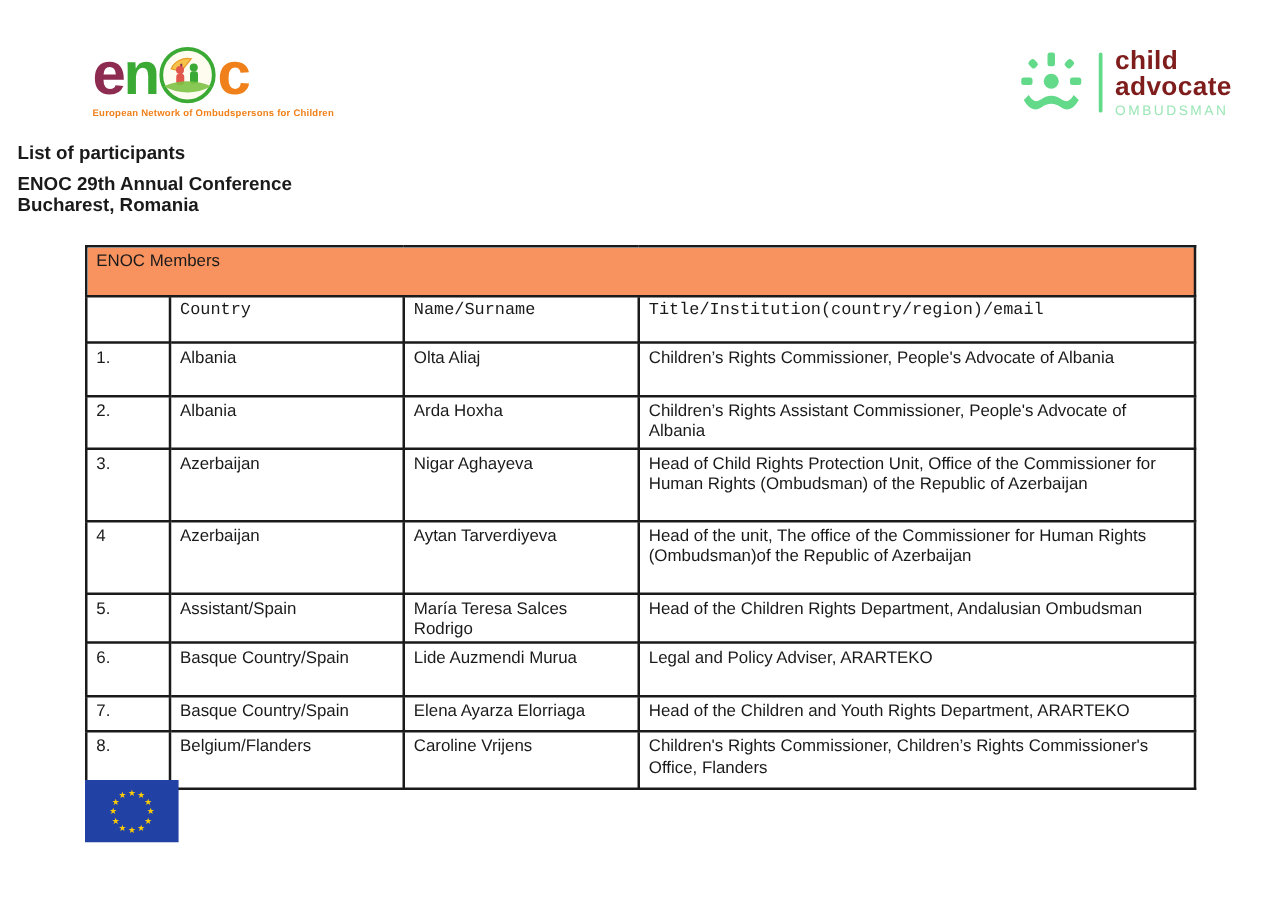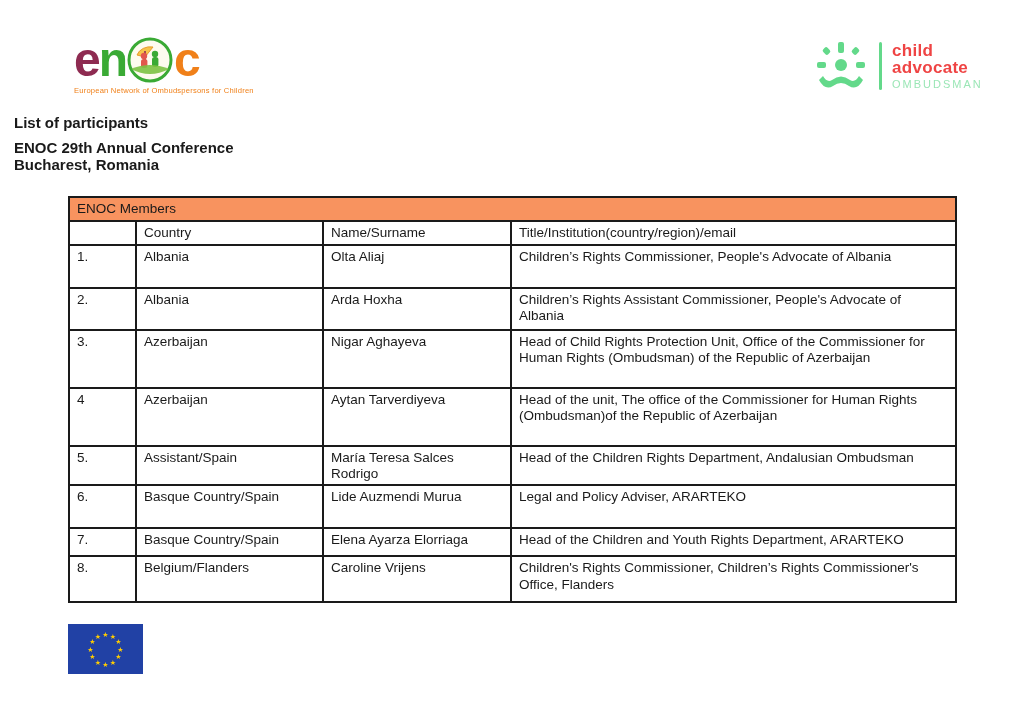--- a/index.html
+++ b/index.html
@@ -16,31 +16,31 @@
 
   
   .enoc-logo { position:absolute; left:74px; top:36px; width:220px; }
   .enoc-word { display:flex; align-items:center; font-weight:700; font-size:48px; line-height:1; letter-spacing:-2px; }
   .enoc-letter-e { color:#8E2B51; }
   .enoc-letter-n { color:#3AAA35; }
   .enoc-letter-c { color:#F08019; }
   .enoc-o { width:46px; height:46px; margin:0 1px; }
   .enoc-tagline {
     margin-top:2px;
-    font-size:7.6px; font-weight:400;
+    font-size:7.6px; font-weight:700;
     color:#F08019; letter-spacing:0.2px;
     white-space:nowrap;
   }
 
   
   .ca-logo { position:absolute; left:813px; top:38px; display:flex; align-items:center; gap:10px; }
   .ca-sun { width:56px; height:56px; }
   .ca-divider { width:3px; height:48px; background:#63D98A; border-radius:2px; }
   .ca-text { display:flex; flex-direction:column; }
-  .ca-line { color:#ef4444; font-weight:700; font-size:17px; line-height:1.02; letter-spacing:0.3px; }
+  .ca-line { color:#7f1d1d; font-weight:700; font-size:21px; line-height:1.02; letter-spacing:0.3px; }
   .ca-sub { color:#9BE6B6; font-weight:400; font-size:11px; letter-spacing:2px; margin-top:2px; }
 
   
   .title-block { position:absolute; top:114px; left:14px; width:100%; text-align:left; }
   .title-line1 { font-size:15px; font-weight:700; margin-bottom:8px; }
   .title-line  { font-size:15px; font-weight:700; line-height:17px; }
 
   
   table.participants {
     position:absolute; left:68px; top:196px;
@@ -57,24 +57,24 @@
     border:2px solid #1a1a1a;
     vertical-align:top;
     text-align:left;
     padding:3px 7px 2px 7px;
     font-weight:400;
     line-height:1.2;
     overflow:hidden;
   }
   tr.section-row td {
     background:#F8935F;
-    height:24px;
+    height:40px;
     padding-top:3px;
   }
-  tr.colhead-row th { height:24px; }
+  tr.colhead-row th { height:37px;font-family:Liberation Mono, monospace; }
   tbody.rows tr:nth-child(1) { height:43px; }
   tbody.rows tr:nth-child(2) { height:42px; }
   tbody.rows tr:nth-child(3) { height:58px; }
   tbody.rows tr:nth-child(4) { height:58px; }
   tbody.rows tr:nth-child(5) { height:28px; }
   tbody.rows tr:nth-child(6) { height:43px; }
   tbody.rows tr:nth-child(7) { height:28px; }
   tbody.rows tr:nth-child(8) { height:46px; }
 
   

